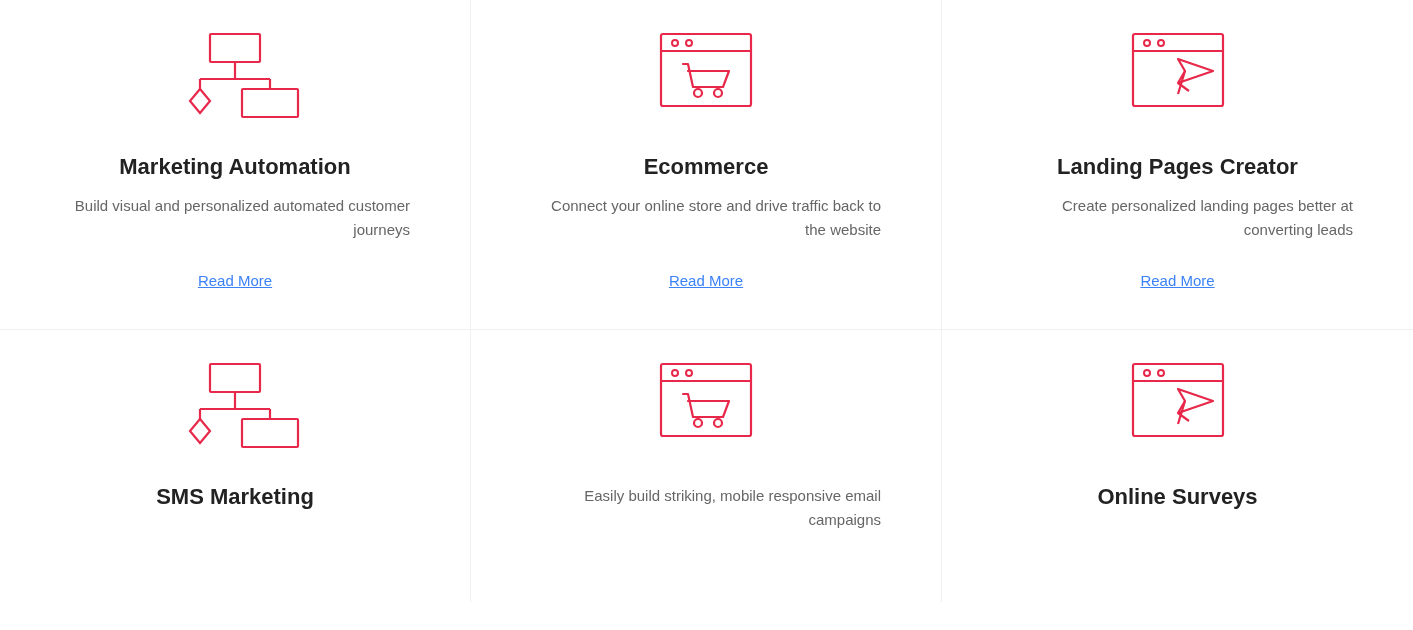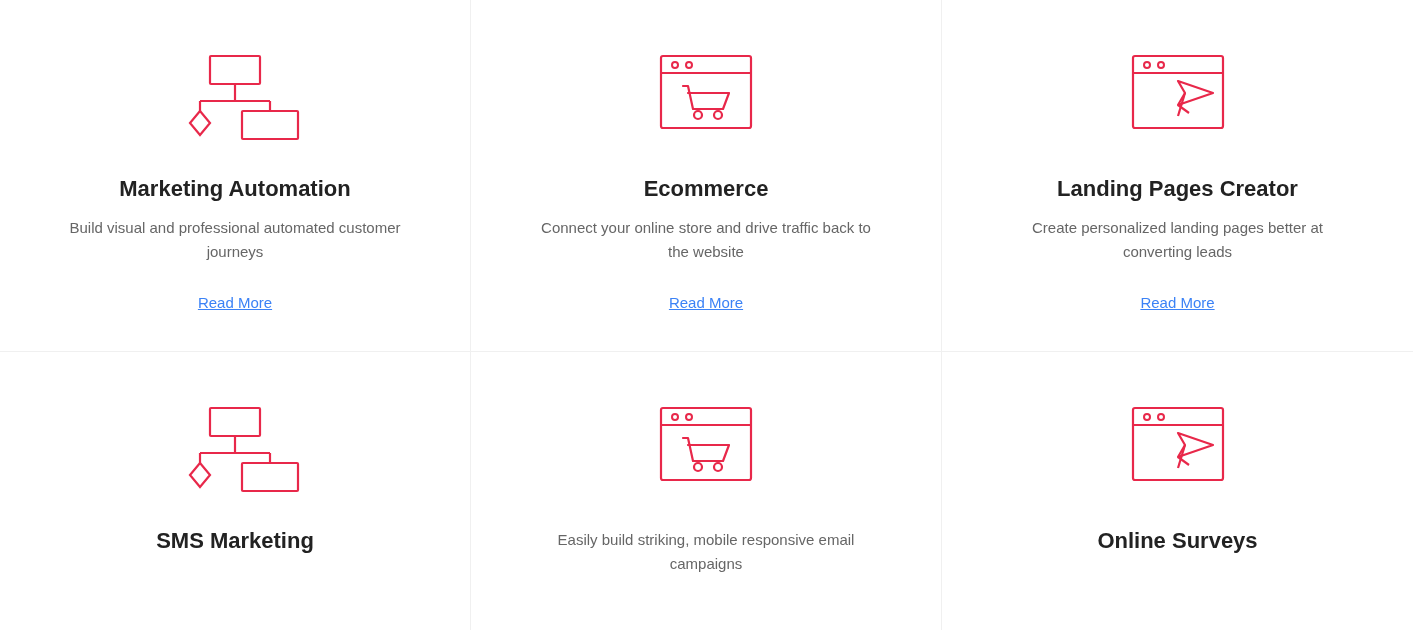--- a/index.html
+++ b/index.html
@@ -11,22 +11,22 @@
     }
     .grid {
       display: grid;
       grid-template-columns: repeat(3, 1fr);
       gap: 0;
     }
     .card {
       display: flex;
       flex-direction: column;
       align-items: center;
-      text-align: center;
-      padding: 46px 60px 40px 60px;
+      text-align: right;
+      padding: 24px 60px 40px 60px;
       border-right: 1px solid #f0f0f0;
       border-bottom: 1px solid #f0f0f0;
     }
     .card:nth-child(3), .card:nth-child(6) {
       border-right: none;
     }
     .card:nth-child(4), .card:nth-child(5), .card:nth-child(6) {
       border-bottom: none;
     }
     .icon-wrap {
@@ -77,21 +77,21 @@
         <line x1="20" y1="50" x2="90" y2="50" stroke="#e8284a" stroke-width="2.2"></line>
         <line x1="20" y1="50" x2="20" y2="60" stroke="#e8284a" stroke-width="2.2"></line>
         <line x1="90" y1="50" x2="90" y2="60" stroke="#e8284a" stroke-width="2.2"></line>
 
         <polygon points="20,60 30,72 20,84 10,72" stroke="#e8284a" stroke-width="2.2" fill="none"></polygon>
 
         <rect x="62" y="60" width="56" height="28" rx="1" stroke="#e8284a" stroke-width="2.2" fill="none"></rect>
       </svg>
     </div>
     <div class="card-title">Marketing Automation</div>
-    <div class="card-desc">Build visual and professional automated customer journeys</div>
+    <div class="card-desc">Build visual and personalized automated customer journeys</div>
     <a class="read-more" href="#">Read More</a>
   </div>
 
   <div class="card">
     <div class="icon-wrap">
       <svg width="110" height="100" viewBox="0 0 110 100" fill="none" xmlns="http://www.w3.org/2000/svg">
 
         <rect x="10" y="5" width="90" height="72" rx="2" stroke="#e8284a" stroke-width="2.2" fill="none"></rect>
 
         <line x1="10" y1="22" x2="100" y2="22" stroke="#e8284a" stroke-width="2.2"></line>

